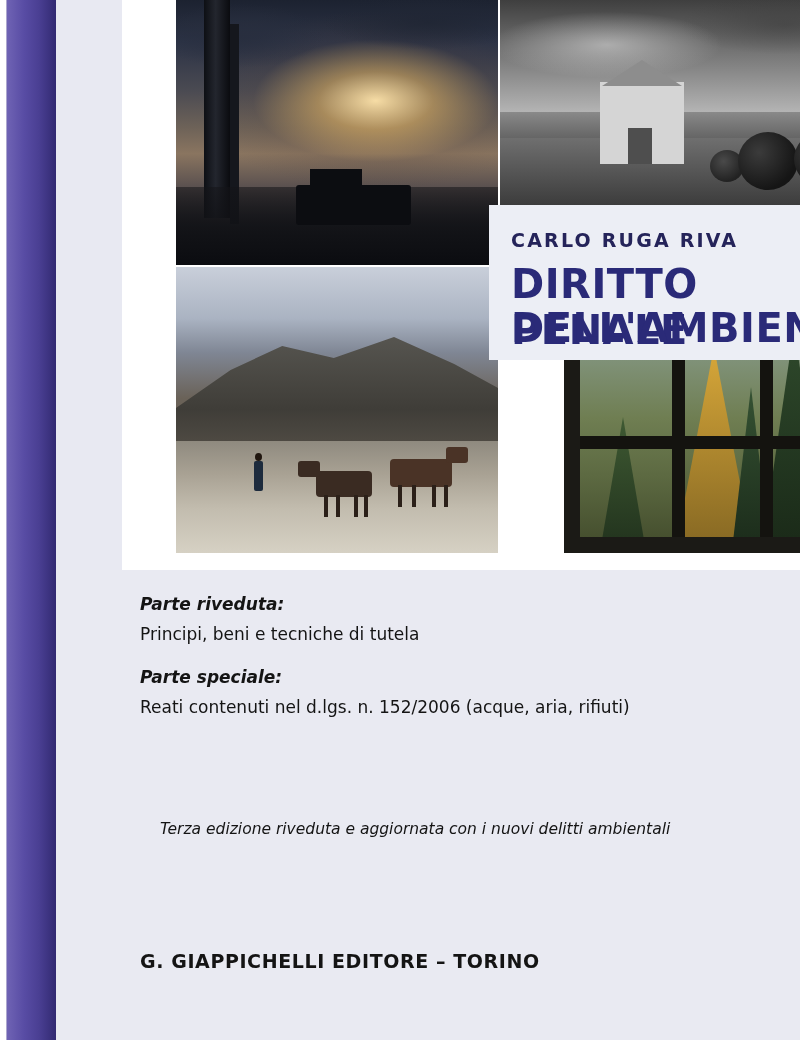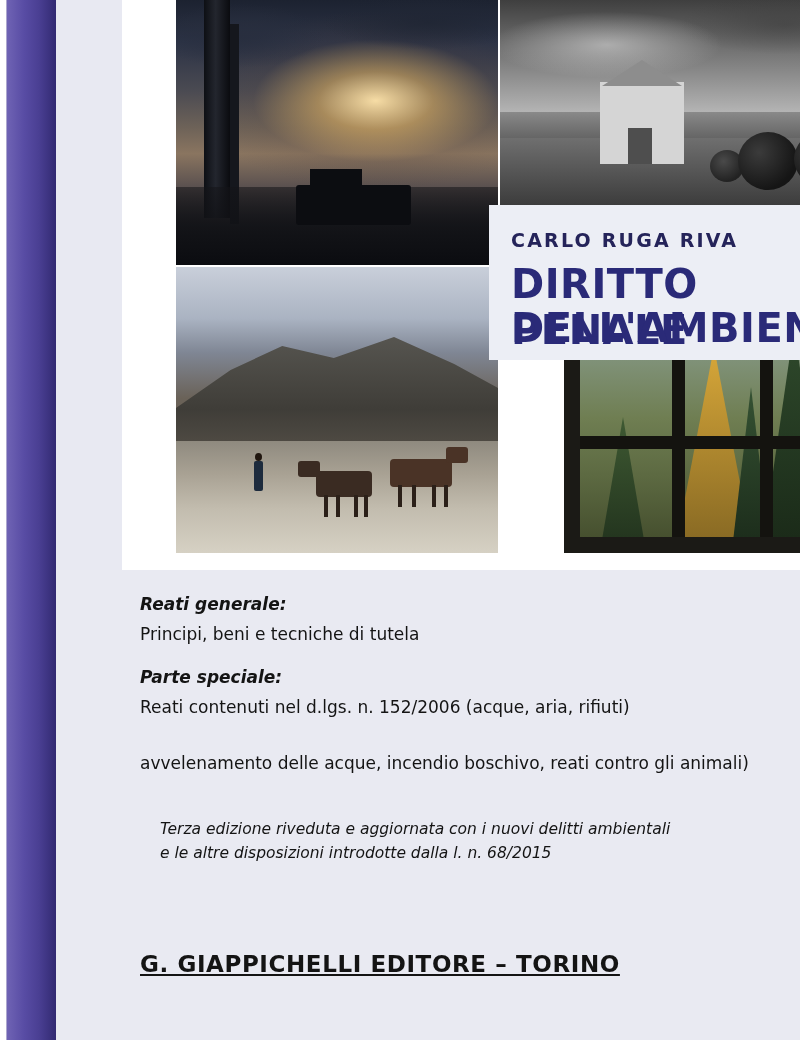--- a/index.html
+++ b/index.html
@@ -288,24 +288,23 @@
   }
   .body-line {
     font-size: 17px;
   }
   .note-line {
     font-style: italic;
     font-size: 15.5px;
     margin-left: 20px;
   }
   .publisher {
-    font-size: 23px;
+    font-size: 19px;
     font-weight: bold;
     letter-spacing: 0.6px;
-    text-decoration: underline;
   }
 </style>
 </head>
 <body>
 
 <div class="book">
 
   <div class="spine">
     <div class="spine-inner"></div>
   </div>
@@ -366,27 +365,25 @@
 
     </div>
 
     <div class="title-plate">
       <div class="author">CARLO RUGA RIVA</div>
       <div class="title-line title-line1">DIRITTO PENALE</div>
       <div class="title-line title-line2">DELL'AMBIENTE</div>
     </div>
 
     <div class="lower">
-      <div class="txt lbl-italic" style="left:84px; top:22px;">Reati generale:</div>
+      <div class="txt lbl-italic" style="left:84px; top:22px;">Parte riveduta:</div>
       <div class="txt body-line" style="left:84px; top:52px;">Principi, beni e tecniche di tutela</div>
 
       <div class="txt lbl-italic" style="left:84px; top:95px;">Parte speciale:</div>
       <div class="txt body-line" style="left:84px; top:125px;">Reati contenuti nel d.lgs. n. 152/2006 (acque, aria, rifiuti)</div>
-      <div class="txt body-line" style="left:84px; top:181px;">avvelenamento delle acque, incendio boschivo, reati contro gli animali)</div>
 
       <div class="txt note-line" style="left:84px; top:248px;">Terza edizione riveduta e aggiornata con i nuovi delitti ambientali</div>
-      <div class="txt note-line" style="left:84px; top:272px;">e le altre disposizioni introdotte dalla l. n. 68/2015</div>
 
       <div class="txt publisher" style="left:84px; top:378px;">G. GIAPPICHELLI EDITORE – TORINO</div>
     </div>
 
   </div>
 </div>
 
 </body></html>

